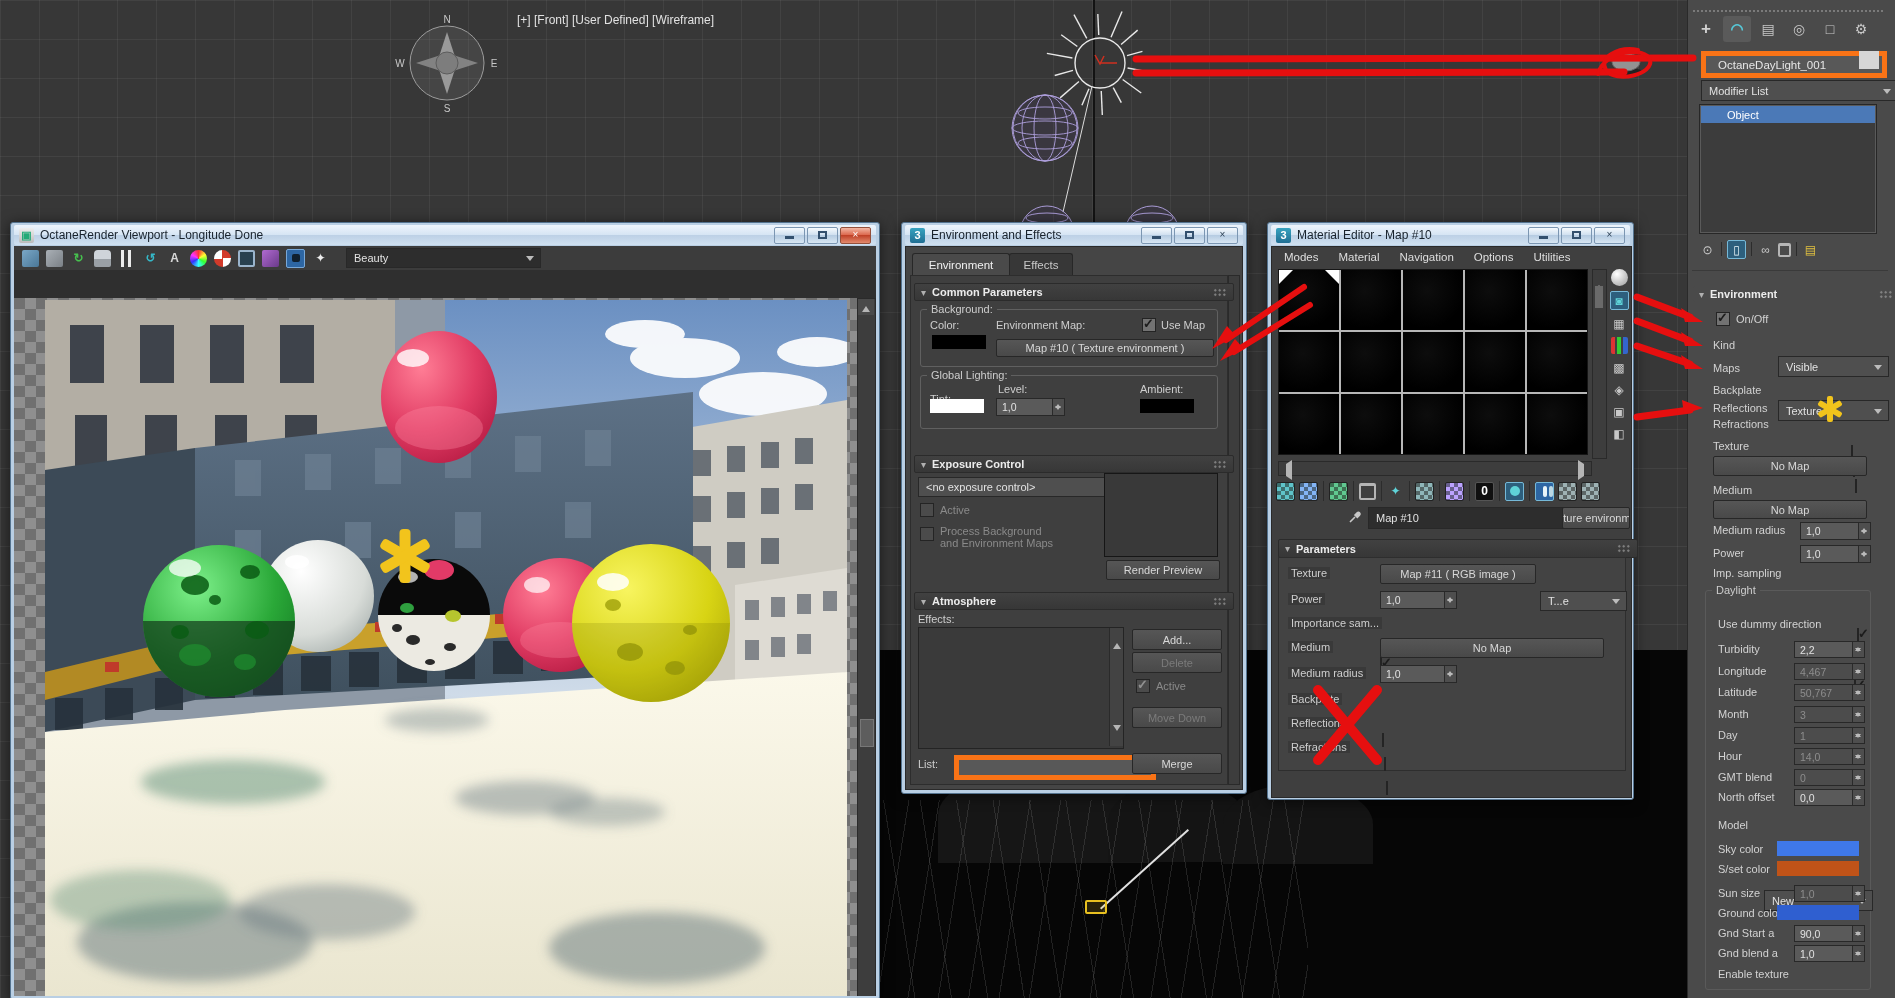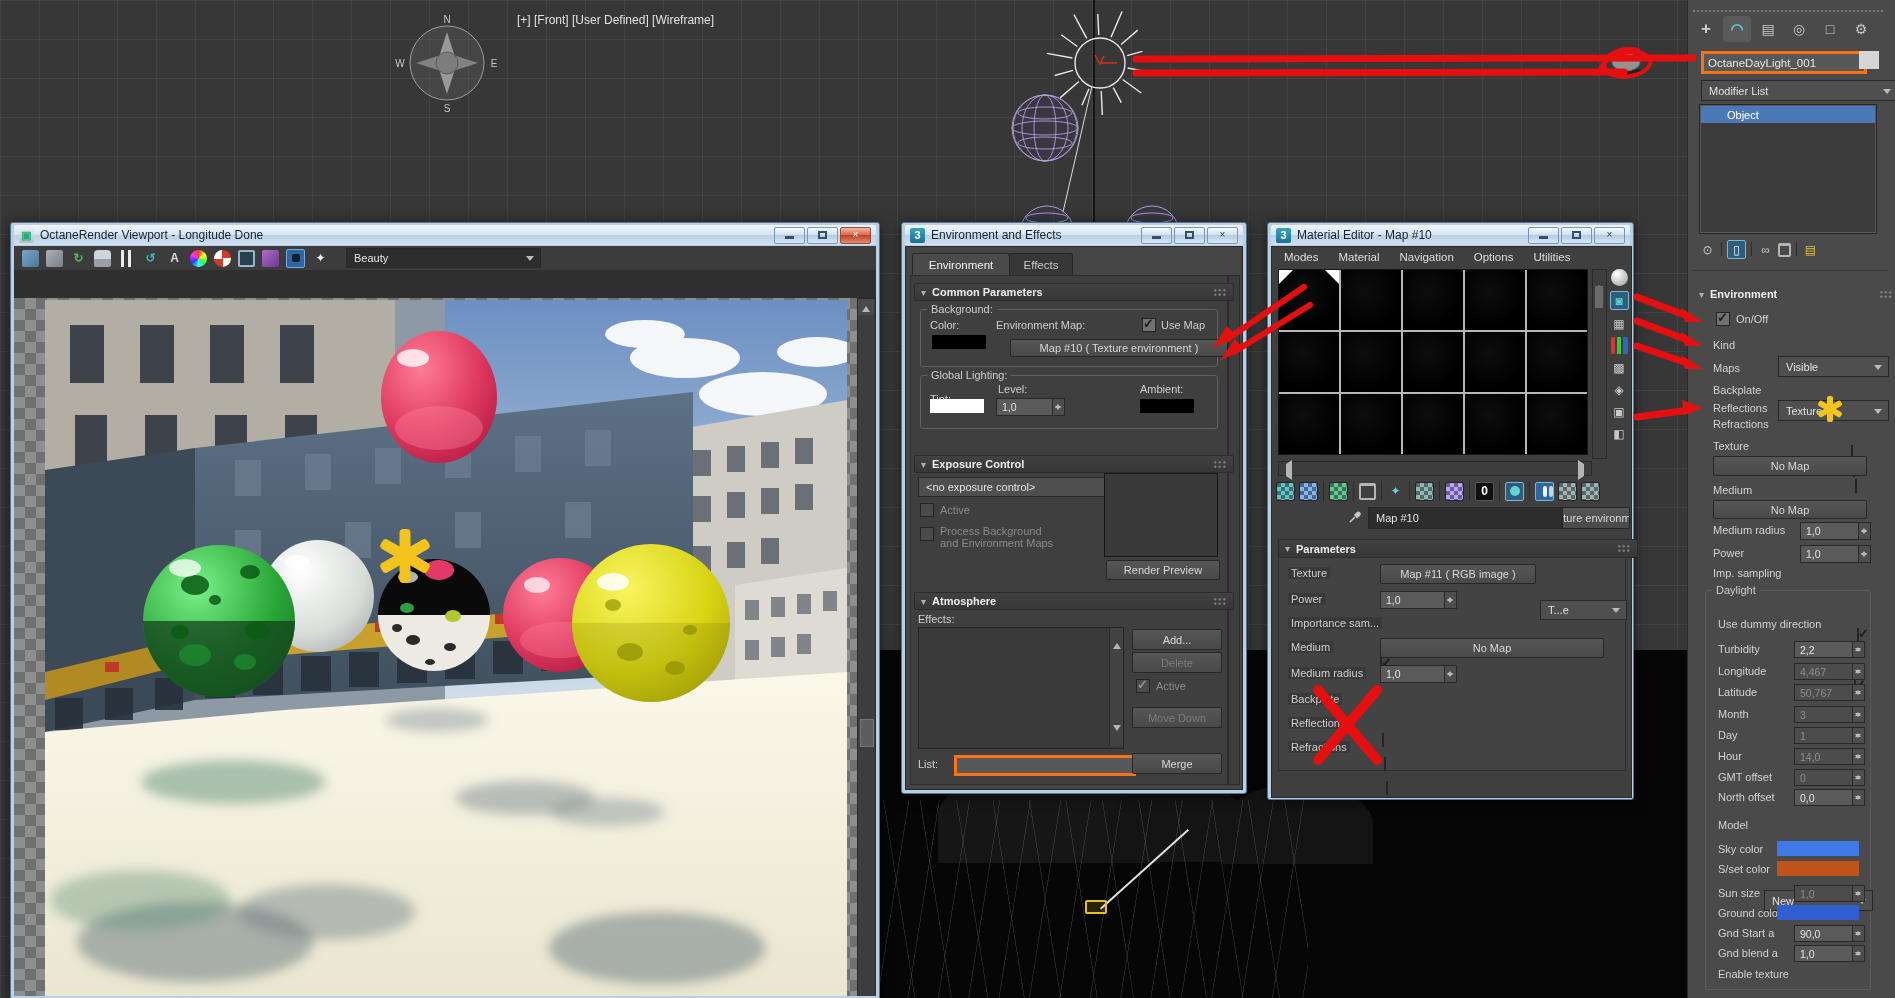--- a/index.html
+++ b/index.html
@@ -19,21 +19,21 @@
   .wbtn.close{background:linear-gradient(#f2b6a3,#da6247 50%,#c04228 50%,#e28a6e);border-color:#93503c;color:#fff}
   .gmin{width:9px;height:3px;background:#33506e;margin-top:5px}
   .gmax{width:9px;height:8px;border:2px solid #33506e;box-sizing:border-box}
   .titleicon{width:15px;height:15px;border-radius:2px;background:linear-gradient(#38a3c0,#1f6e93);
              color:#fff;font-size:11px;font-weight:bold;display:flex;align-items:center;justify-content:center;flex:0 0 auto}
   .body3{position:absolute;left:3px;top:23px;background:#3f3f3f;border:1px solid #2a2a2a}
   
   .btn3{background:linear-gradient(#565656,#494949);border:1px solid #272727;border-radius:2px;color:#d8d8d8;
         display:flex;align-items:center;justify-content:center;white-space:nowrap;overflow:hidden}
   .btn3.dis{color:#7b7b7b}
-  .field{background:#585858;border:3px solid #f97316;color:#e6e6e6;display:flex;align-items:center;padding:0 4px}
+  .field{background:#585858;border:5px solid #f97316;color:#e6e6e6;display:flex;align-items:center;padding:0 12px}
   .spin{background:#5a5a5a;border:1px solid #282828;color:#e2e2e2;font-size:10.5px;display:flex;align-items:center;padding-left:5px}
   .spin .ud{margin-left:auto;width:11px;align-self:stretch;border-left:1px solid #2a2a2a;background:#4e4e4e;position:relative}
   .spin .ud::before{content:"";position:absolute;left:2px;top:2px;border:3px solid transparent;border-bottom:4px solid #b9b9b9}
   .spin .ud::after{content:"";position:absolute;left:2px;bottom:2px;border:3px solid transparent;border-top:4px solid #b9b9b9}
   .spin.dis{color:#8d8d8d;background:#4c4c4c}
   .drop{background:#4f4f4f;border:1px solid #282828;color:#e2e2e2;display:flex;align-items:center;padding:0 16px 0 7px;position:relative;white-space:nowrap;overflow:hidden}
   .drop::after{content:"";position:absolute;right:6px;top:50%;margin-top:-2px;border:4px solid transparent;border-top:5px solid #bcbcbc}
   .drop.dark{background:#2d2d2d}
   .chk{width:12px;height:12px;background:#727272;border:1px solid #242424;position:relative;flex:0 0 auto}
   .chk.on::after{content:"✓";position:absolute;left:0;top:-3px;font-size:13px;font-weight:bold;color:#1c1c1c}
@@ -426,21 +426,21 @@
       <div class="grp a" style="left:14px;top:62px;width:296px;height:56px">
         <span class="grplab" style="left:6px;top:-7px">Background:</span>
       </div>
       <span class="lab a" style="left:24px;top:72px">Color:</span>
       <div class="a swatch" style="left:26px;top:88px;width:54px;height:14px;background:#000"></div>
       <span class="lab a" style="left:90px;top:72px">Environment Map:</span>
       <div class="a" style="left:236px;top:71px;display:flex;gap:5px;align-items:center">
           <span class="chk on"></span>
           <span class="lab">Use Map</span>
         </div>
-      <div class="btn3 a" style="left:104px;top:92px;width:216px;height:16px;font-size:11px">Map #10  ( Texture environment )</div>
+      <div class="btn3 a" style="left:90px;top:92px;width:216px;height:16px;font-size:11px">Map #10  ( Texture environment )</div>
       <div class="grp a" style="left:14px;top:128px;width:296px;height:52px">
         <span class="grplab" style="left:6px;top:-7px">Global Lighting:</span>
       </div>
       <span class="lab a" style="left:24px;top:146px">Tint:</span>
       <div class="a swatch" style="left:24px;top:152px;width:54px;height:14px;background:#fff"></div>
       <span class="lab a" style="left:92px;top:136px">Level:</span>
       <div class="spin a" style="left:90px;top:151px;width:62px;height:16px">
           <span>1,0</span>
           <i class="ud"></i>
         </div>
@@ -589,21 +589,21 @@
 
       <div class="roll a" style="left:6px;top:292px;width:346px;height:17px">
           <span class="arr">▾</span>
           <span>Parameters</span>
           <span class="grip"></span>
         </div>
       <div class="a" style="left:6px;top:310px;width:346px;height:212px;background:#434343;border:1px solid #2e2e2e"></div>
 
       <span class="lab chip a" style="left:16px;top:320px">Texture</span>
       <div class="btn3 a" style="left:108px;top:317px;width:154px;height:18px">Map #11  ( RGB image )</div>
-      <div class="drop a" style="left:268px;top:331px;width:62px;height:18px">
+      <div class="drop a" style="left:268px;top:322px;width:62px;height:18px">
           <span>T...e</span>
         </div>
 
       <span class="lab chip a" style="left:16px;top:346px">Power</span>
       <div class="spin a" style="left:108px;top:344px;width:70px;height:16px">
           <span>1,0</span>
           <i class="ud"></i>
         </div>
 
       <span class="lab chip a" style="left:16px;top:370px">Importance sam...</span>
@@ -732,21 +732,21 @@
     <span class="cmdlab a" style="left:30px;top:729px">Day</span>
     <div class="spin dis a" style="left:106px;top:727px;width:64px;height:15px">
         <span>1</span>
         <i class="ud"></i>
       </div>
     <span class="cmdlab a" style="left:30px;top:750px">Hour</span>
     <div class="spin dis a" style="left:106px;top:748px;width:64px;height:15px">
         <span>14,0</span>
         <i class="ud"></i>
       </div>
-    <span class="cmdlab a" style="left:30px;top:771px">GMT offset</span>
+    <span class="cmdlab a" style="left:30px;top:771px">GMT blend</span>
     <div class="spin dis a" style="left:106px;top:769px;width:64px;height:15px">
         <span>0</span>
         <i class="ud"></i>
       </div>
     <span class="cmdlab a" style="left:30px;top:791px">North offset</span>
     <div class="spin a" style="left:106px;top:789px;width:64px;height:15px">
         <span>0,0</span>
         <i class="ud"></i>
       </div>
 

